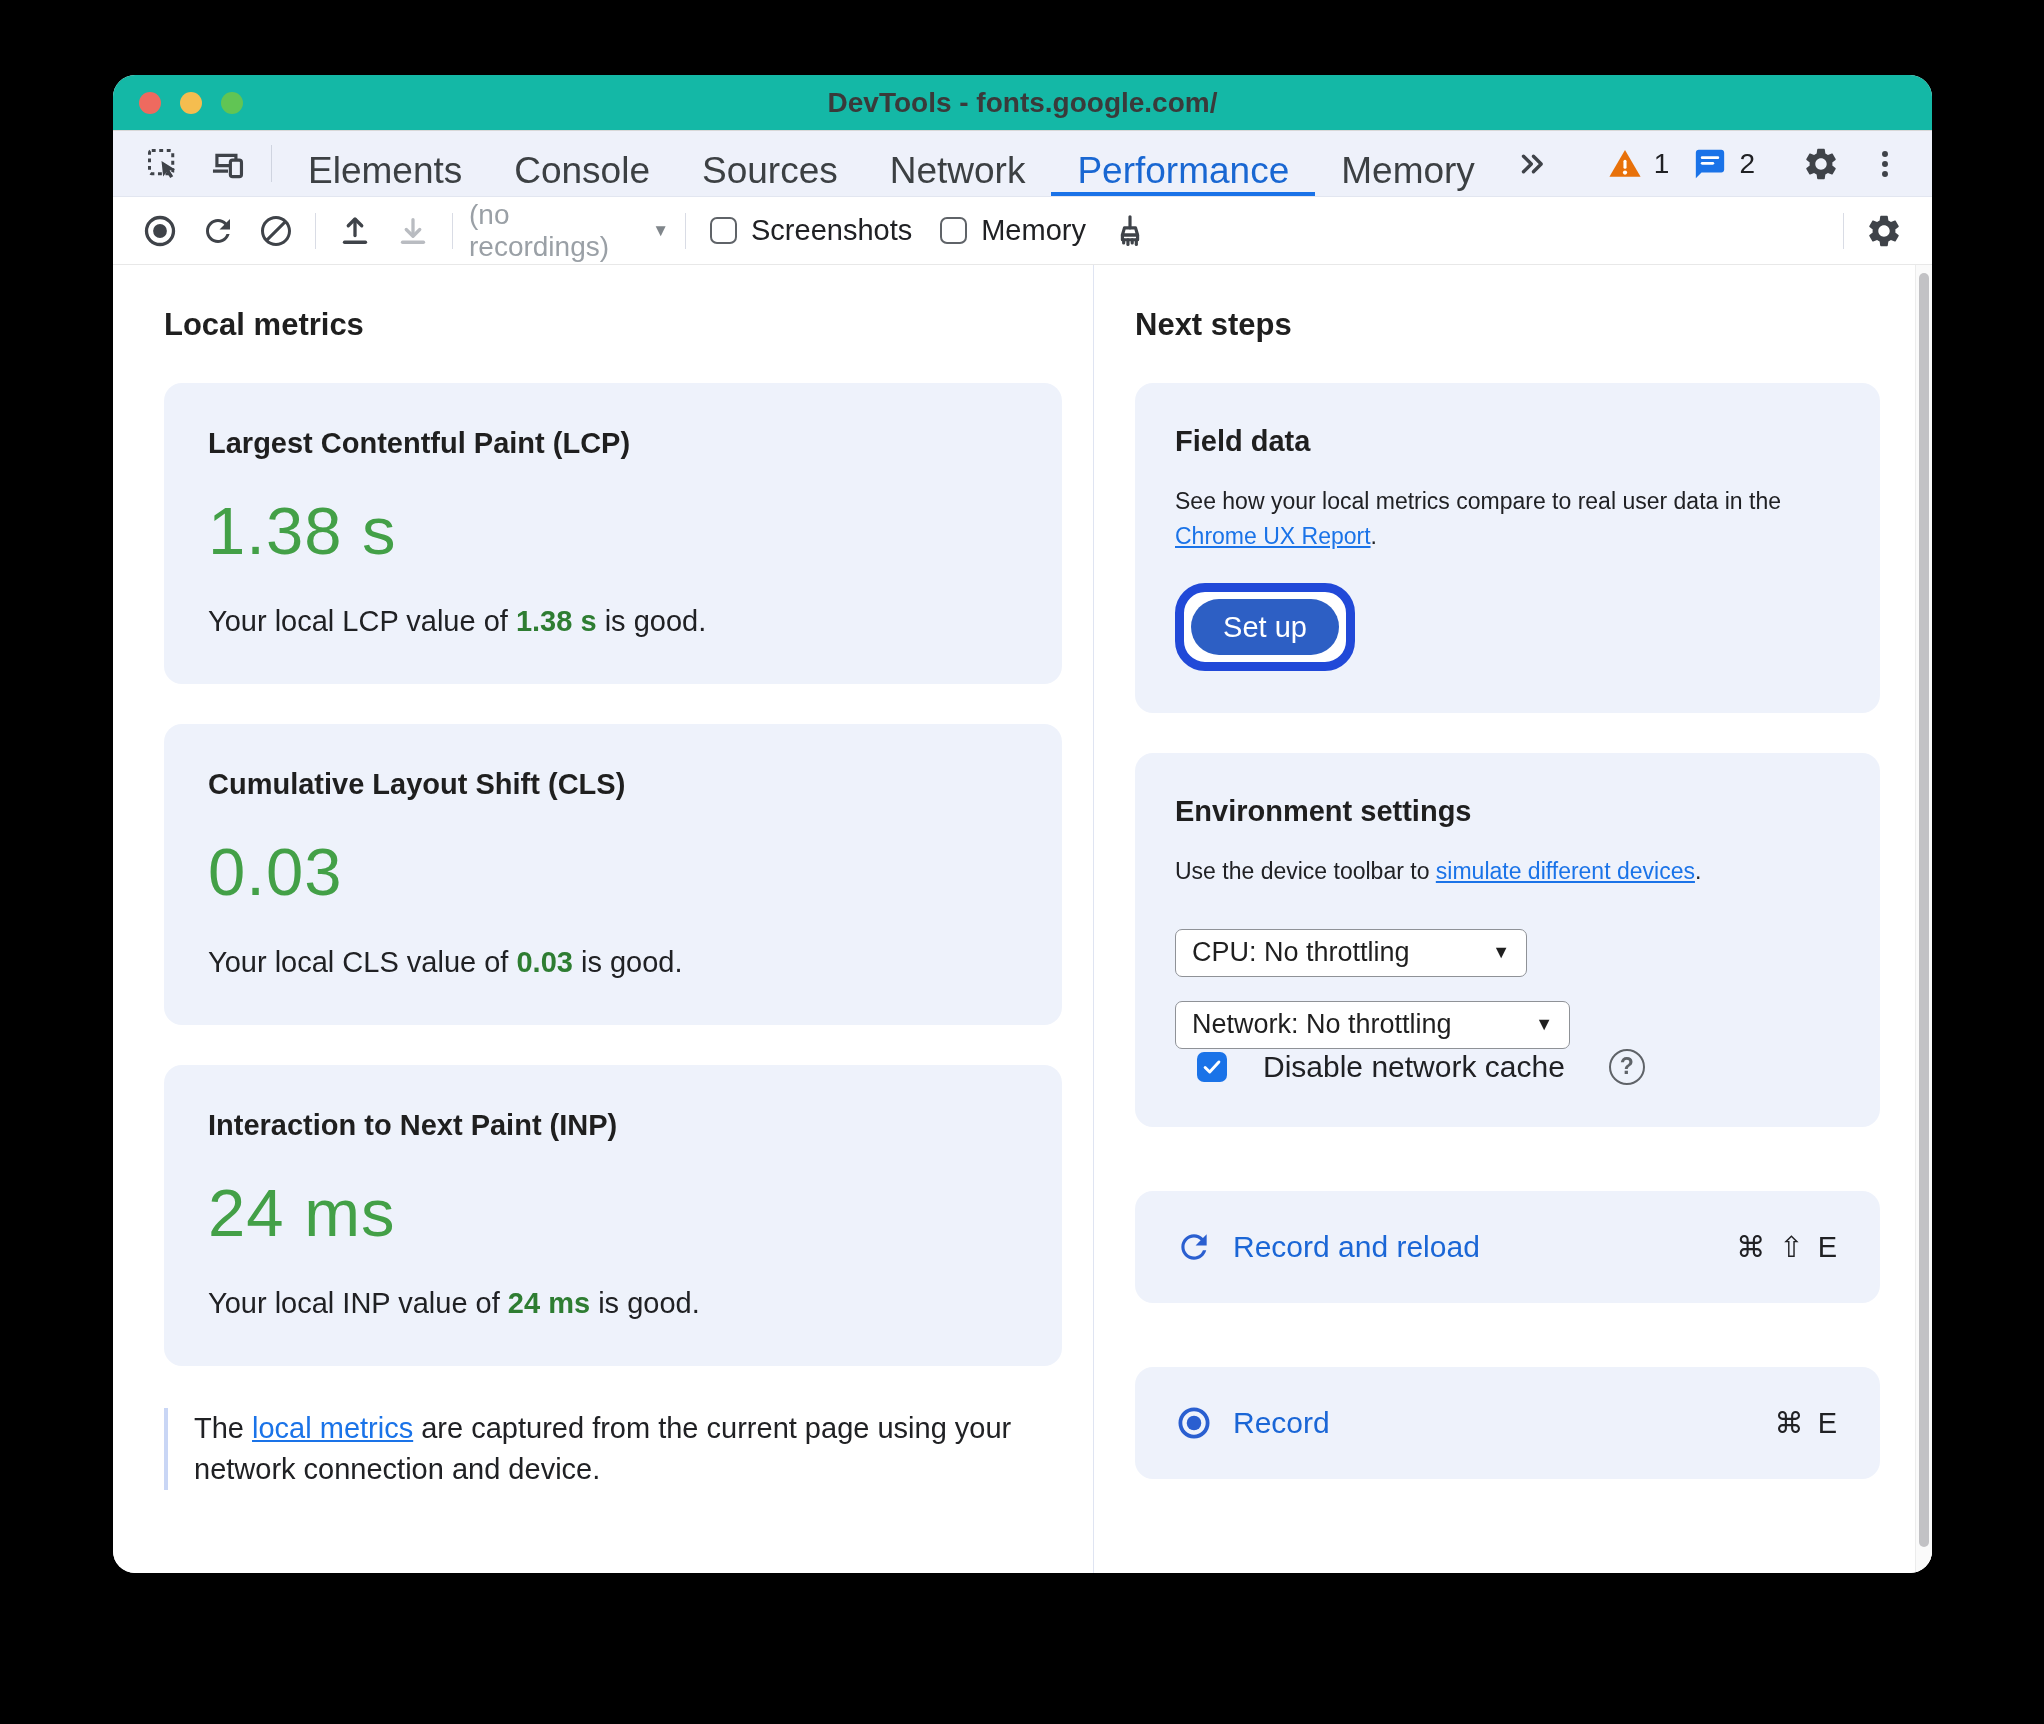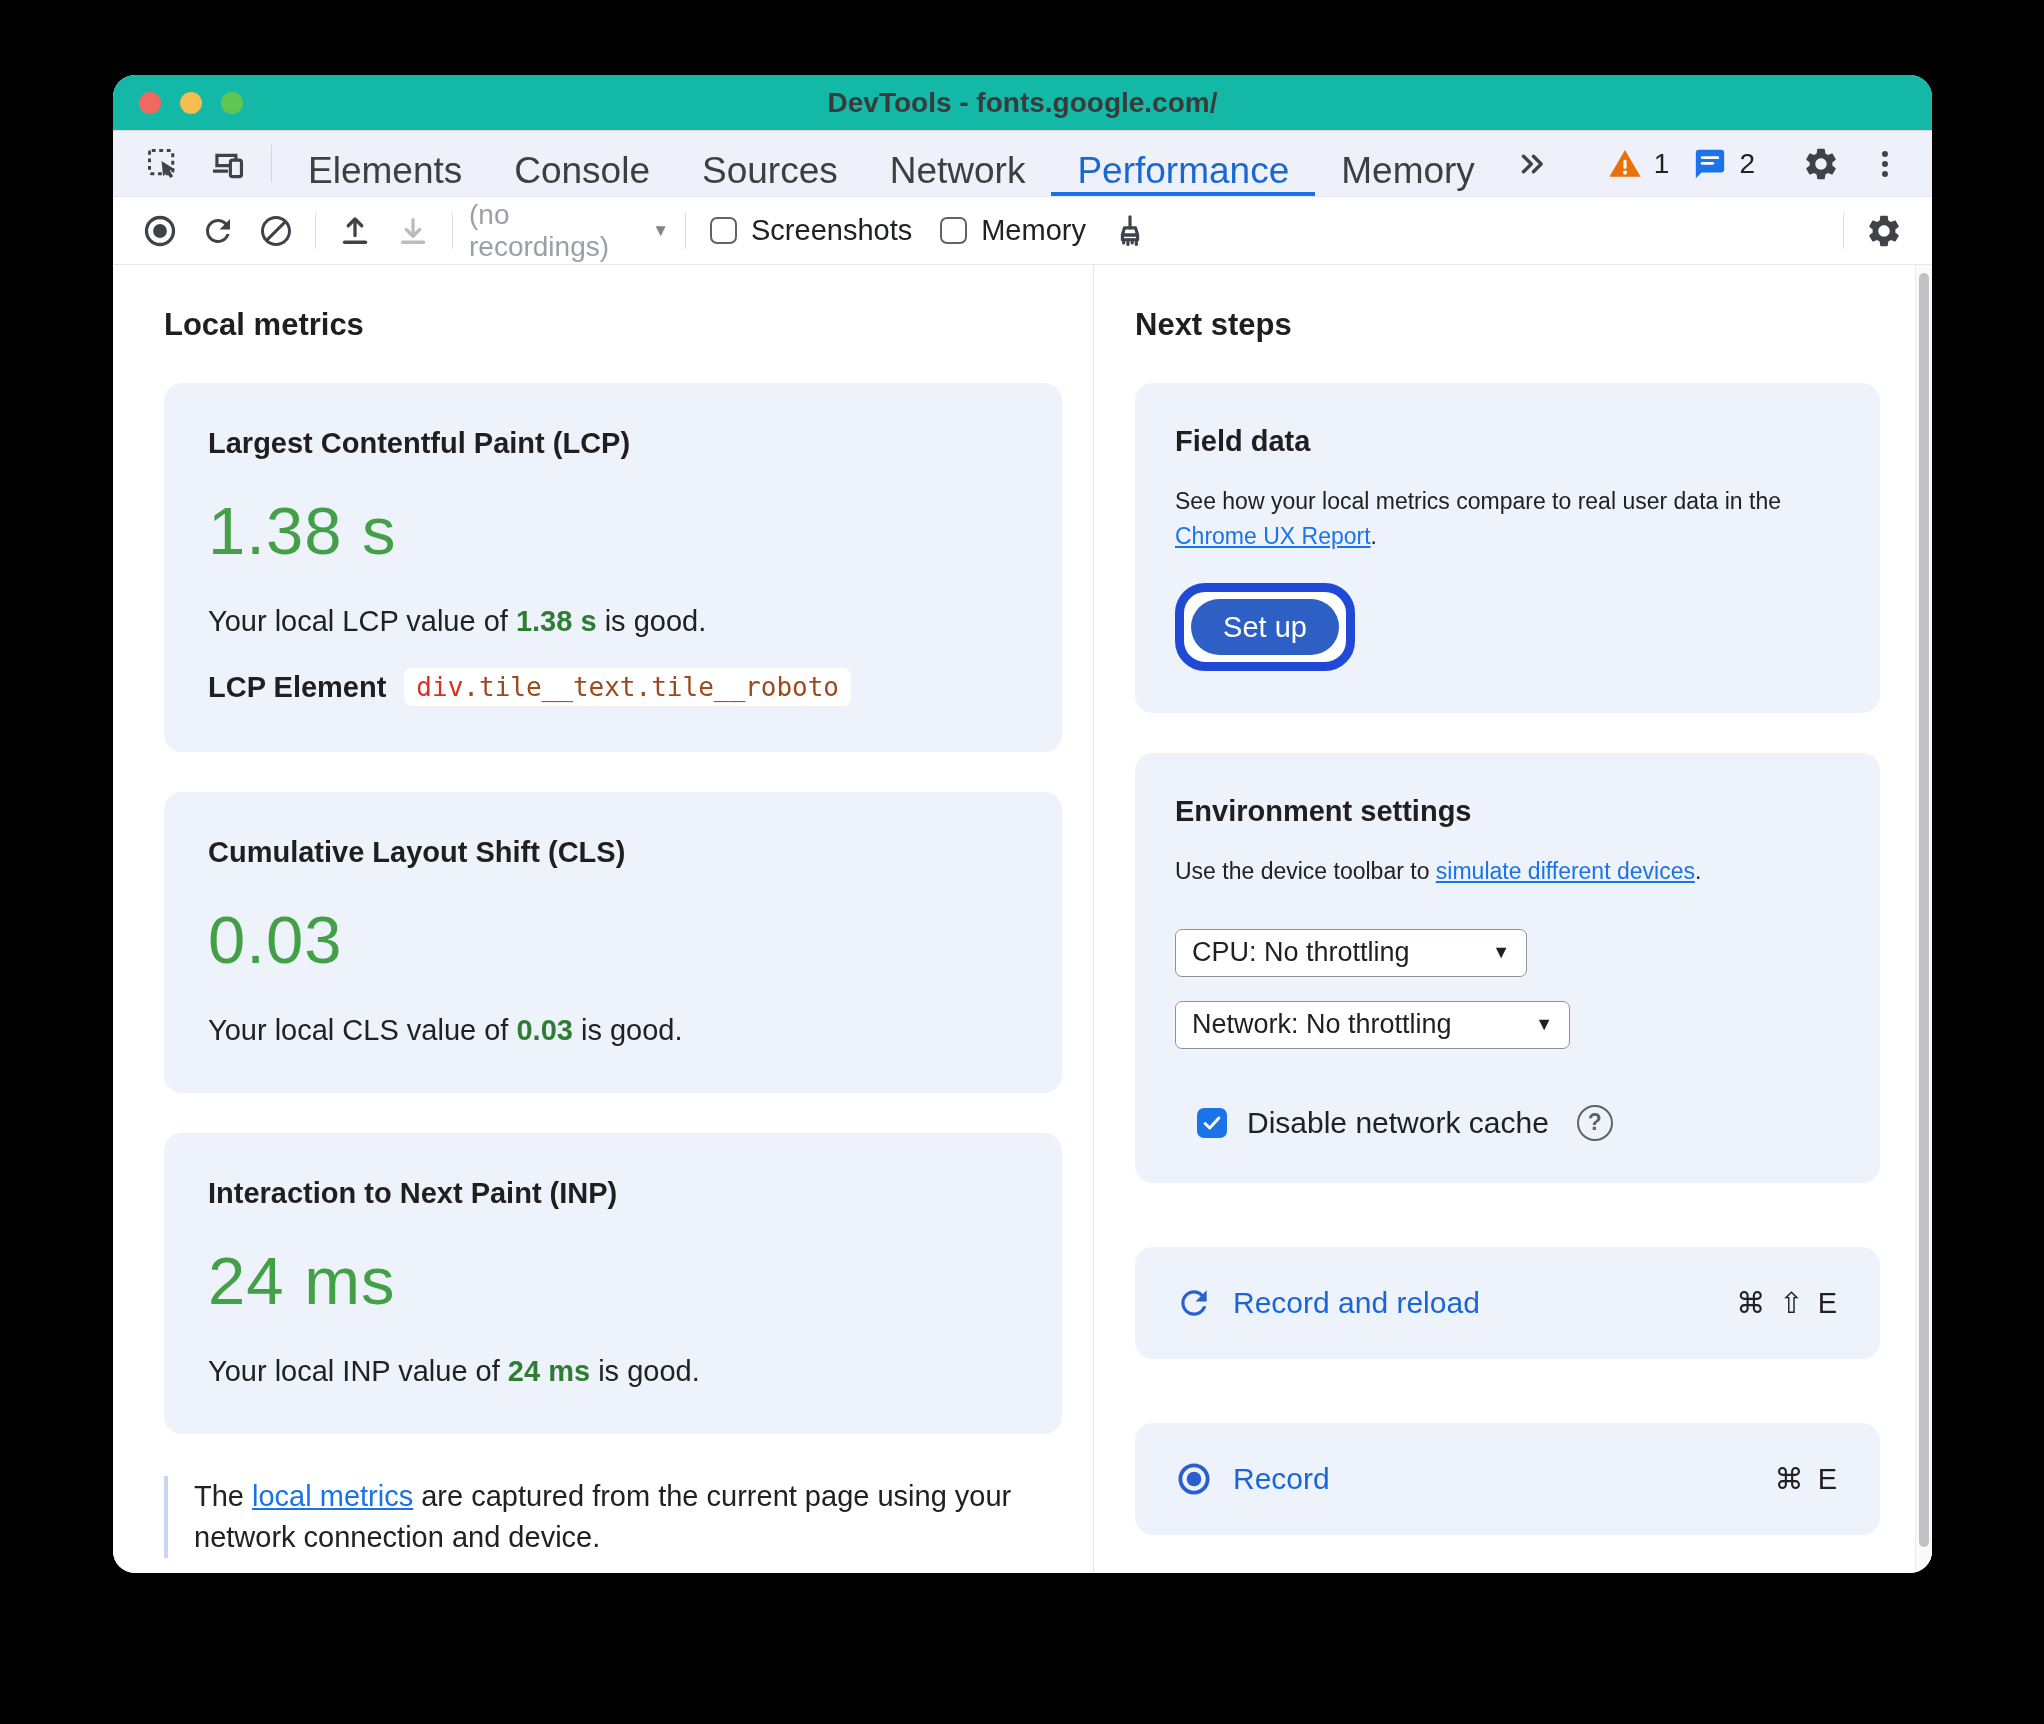--- a/index.html
+++ b/index.html
@@ -67,21 +67,21 @@
   
   .panel-card { padding:42px 40px; margin-top:40px; }
   .panel-title { font-size:29px; font-weight:700; color:#1f1f1f; }
   .panel-text { font-size:23px; color:#202124; line-height:1.5; margin-top:26px; width:645px; }
   .setup-ring { display:inline-block; margin-top:30px; border:9px solid #2149d8; border-radius:30px; background:#fff; padding:7px; cursor:pointer; }
   .setup-btn { display:flex; align-items:center; justify-content:center; width:148px; height:56px; border-radius:28px; background:#2d5fc4; color:#fff; font-size:29px; border:none; cursor:pointer; font-family:inherit; }
   .select-box { display:flex; align-items:center; justify-content:space-between; background:#fff; border:1.5px solid #8f9297; border-radius:7px; height:48px; padding:9px 16px; font-size:27px; color:#1f1f1f; cursor:pointer; }
   .select-box .dd-arrow { color:#1f1f1f; font-size:18px; }
   .sel-cpu { width:352px; margin-top:40px; }
   .sel-net { width:395px; margin-top:24px; }
-  .cache-row { display:flex; align-items:center; gap:20px; margin-top:56px; margin-left:22px; }
+  .cache-row { display:flex; align-items:center; gap:36px; margin-left:22px; }
   .chk-checked { width:30px; height:30px; background:#1a73e8; border-radius:7px; display:flex; align-items:center; justify-content:center; cursor:pointer; }
   .cache-label { font-size:30px; color:#202124; }
   .help-circle { width:36px; height:36px; border:2.5px solid #5f6368; border-radius:50%; display:flex; align-items:center; justify-content:center; font-size:23px; font-weight:700; color:#5f6368; margin-left:8px; cursor:pointer; }
   .action-card { height:112px; display:flex; align-items:center; justify-content:space-between; padding:0 40px; margin-top:64px; cursor:pointer; }
   .action-left { display:flex; align-items:center; gap:20px; }
   .action-label { font-size:30px; color:#1a66d6; }
   .shortcut { font-size:29px; color:#202124; letter-spacing:3px; }
   
   .scrollbar-track { position:absolute; right:0; top:0; bottom:0; width:17px; background:#fafafa; border-left:1px solid #ececec; }
   .scrollbar-thumb { position:absolute; left:3px; right:3px; top:8px; bottom:26px; background:#c2c2c5; border-radius:6px; cursor:pointer; }
@@ -271,24 +271,20 @@
   <div class="content">
     <div class="col-divider"></div>
 
     <div class="col-left">
       <div class="section-heading">Local metrics</div>
 
       <div class="card metric-card">
         <div class="metric-title">Largest Contentful Paint (LCP)</div>
         <div class="metric-value">1.38 s</div>
         <div class="metric-desc"><span>Your local LCP value of </span><span class="good-val">1.38 s</span><span> is good.</span></div>
-        <div class="lcp-el-row">
-          <span class="lcp-el-label">LCP Element</span>
-          <span class="el-chip"><span class="el-tag">div</span><span class="el-classes">.tile__text.tile__roboto</span></span>
-        </div>
       </div>
 
       <div class="card metric-card">
         <div class="metric-title">Cumulative Layout Shift (CLS)</div>
         <div class="metric-value">0.03</div>
         <div class="metric-desc"><span>Your local CLS value of </span><span class="good-val">0.03</span><span> is good.</span></div>
       </div>
 
       <div class="card metric-card">
         <div class="metric-title">Interaction to Next Paint (INP)</div>

